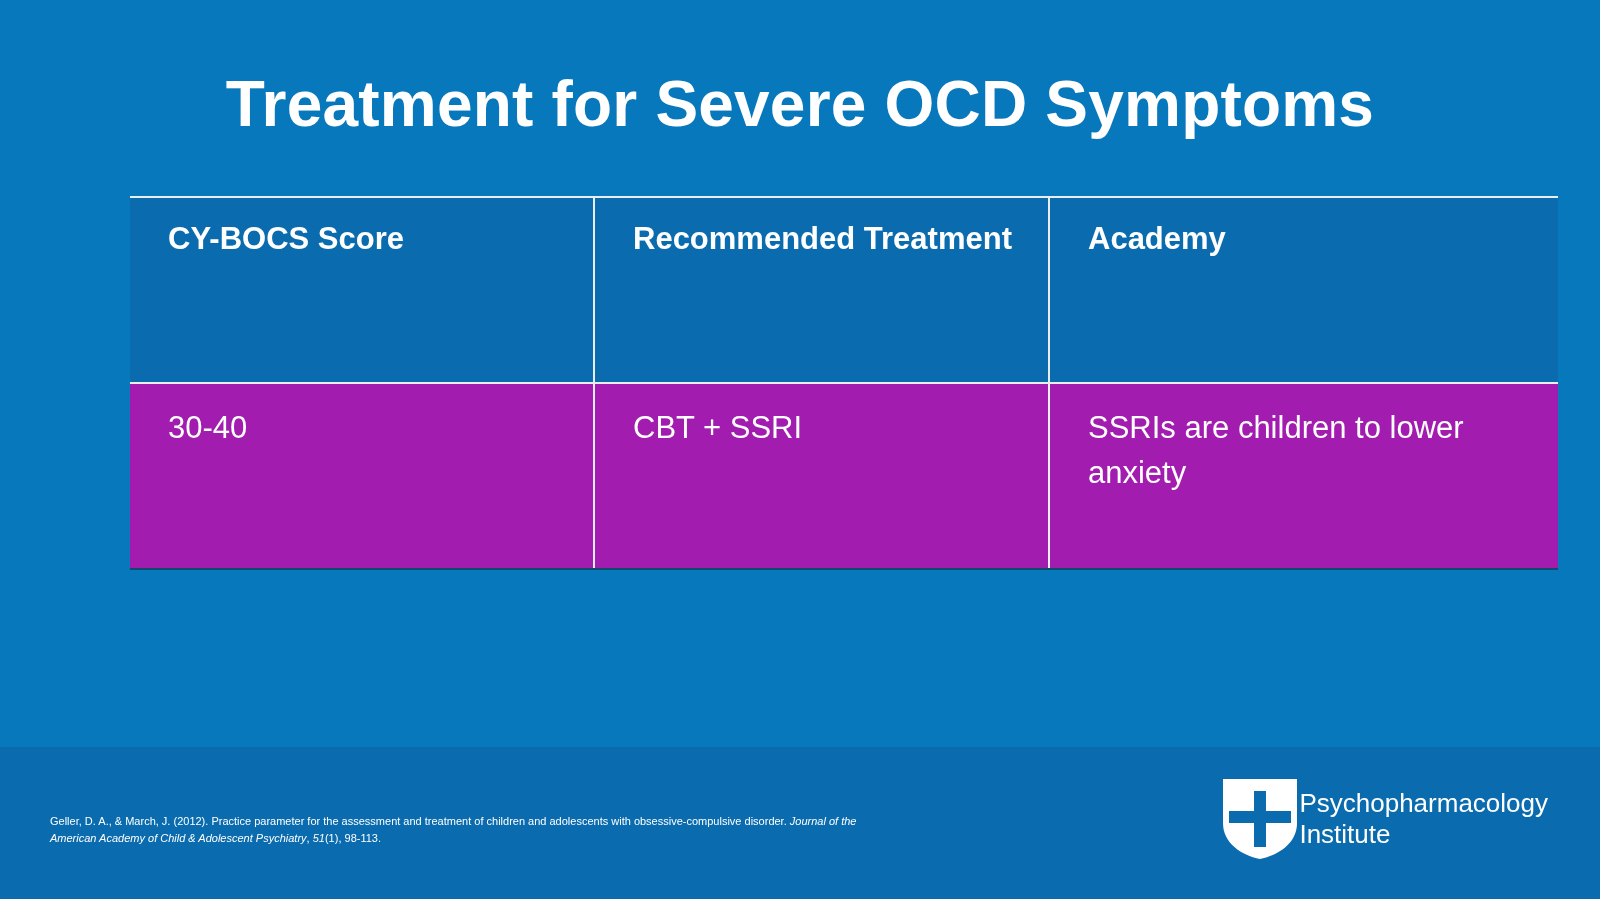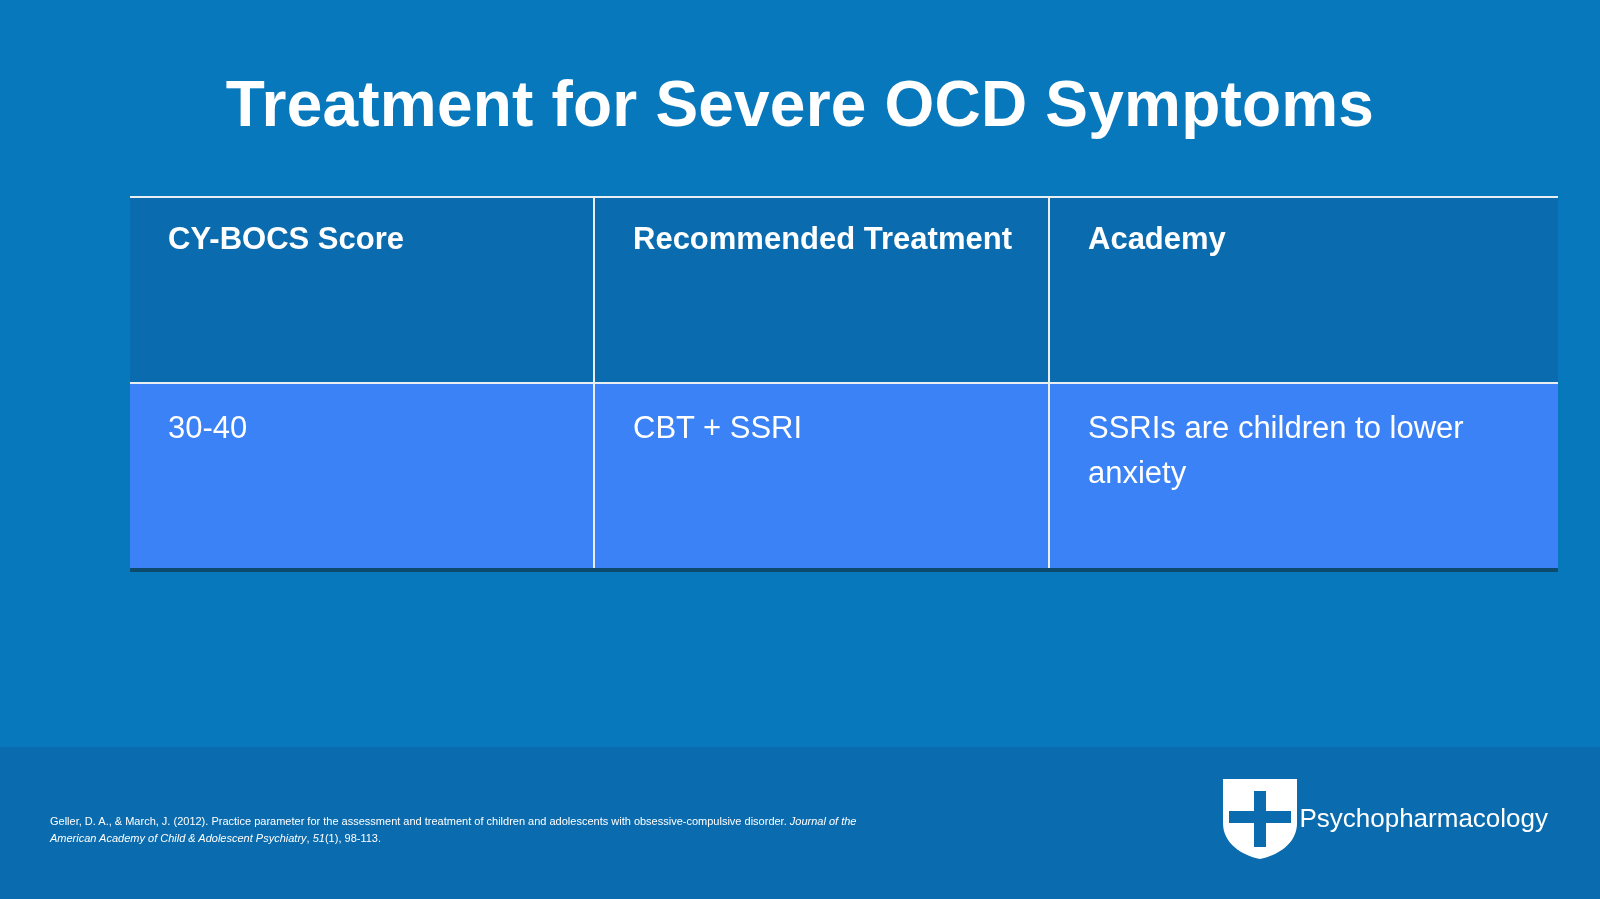--- a/index.html
+++ b/index.html
@@ -52,26 +52,26 @@
   table.data-table thead th {
     background: #0a6cae;
     font-size: 31px;
     font-weight: bold;
     line-height: 1.25;
     height: 140px;
     border-top: 2px solid #e9eef2;
     border-bottom: 2px solid #e9eef2;
   }
   table.data-table tbody td {
-    background: #3b82f6;
+    background: #a21caf;
     font-size: 31px;
     font-weight: normal;
     line-height: 1.45;
     height: 140px;
-    border-bottom: 4px solid #0c4a6e;
+    border-bottom: 2px solid #0c4a6e;
   }
   .col-sep-right {
     border-right: 2px solid #e9eef2;
   }
   .col-1 { width: 425px; }
   .col-2 { width: 415px; }
   .col-3 { width: 470px; }
 
   .footer-band {
     position: absolute;
@@ -146,16 +146,17 @@
   <div class="logo-area">
     <span class="logo-mark">
       <svg viewBox="0 0 78 84" width="78" height="84" aria-hidden="true">
         <path d="M39 2 L76 2 L76 46 C76 66 58 78 39 82 C20 78 2 66 2 46 L2 2 Z" fill="#ffffff"></path>
         <rect x="33" y="14" width="12" height="56" fill="#0a6cae"></rect>
         <rect x="8" y="34" width="62" height="12" fill="#0a6cae"></rect>
       </svg>
     </span>
     <span class="logo-text">
       <span>Psychopharmacology</span>
+      <span class="line2">Institute</span>
     </span>
   </div>
 
 </div>
 
 </body></html>

